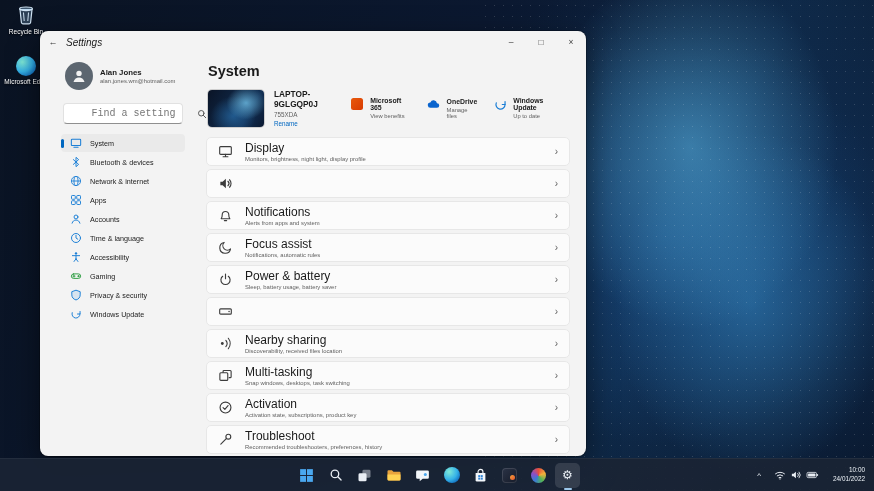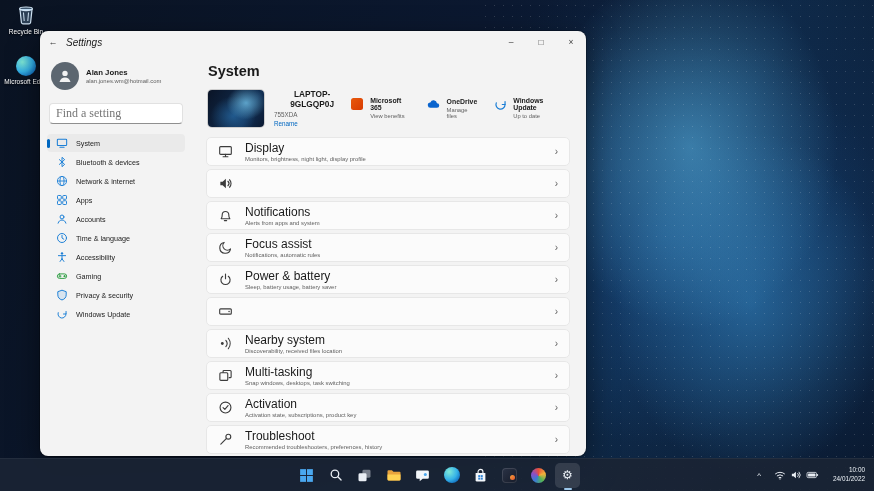--- a/index.html
+++ b/index.html
@@ -31,28 +31,28 @@
     border-radius:8px; box-shadow:0 10px 30px rgba(0,0,0,.5), 0 0 0 1px rgba(0,0,0,.25); overflow:hidden;
     display:flex; flex-direction:column; }
   .titlebar { height:22px; display:flex; align-items:center; flex:0 0 auto; }
   .back-btn { width:26px; text-align:center; font-size:9px; color:#333; cursor:pointer; }
   .win-title { font-size:10px; color:#1a1a1a;font-style:italic; }
   .caption { margin-left:auto; display:flex; height:100%; }
   .cap-btn { width:30px; display:flex; align-items:center; justify-content:center; font-size:8.5px; color:#444; }
   .win-body { flex:1; display:flex; min-height:0; }
 
   
-  .sidebar { width:152px; padding:4px 7px 0 7px; flex:0 0 auto; }
+  .sidebar { width:152px; padding:4px 7px 0 21px; flex:0 0 auto; }
   .profile { display:flex; align-items:center; gap:7px; padding:5px 4px; }
   .avatar { width:28px; height:28px; border-radius:50%; background:#5c6670; display:flex; align-items:center; justify-content:center; flex:0 0 auto; }
   .p-name { font-size:7.8px; font-weight:bold; color:#1a1a1a; }
   .p-email { font-size:5.9px; color:#5f5f5f; margin-top:1.5px; }
   .searchbox { margin:8px 2px 10px 2px; height:21px; background:#fff; border:1px solid #e1e1e1; border-bottom:1px solid #8f8f8f;
     border-radius:4px; display:flex; align-items:center; padding:0 6px; }
-  .searchbox input { border:0; outline:0; flex:1; font-size:12px; color:#333; font-family:Liberation Serif, serif; background:transparent; }
+  .searchbox input { border:0; outline:0; flex:1; font-size:10px; color:#333; font-family:Liberation Mono, monospace; background:transparent;text-align:center; }
   .searchbox input::placeholder { color:#767676; }
   .nav-item { position:relative; height:18px; display:flex; align-items:center; gap:8px; padding:0 9px; border-radius:4px;
     font-size:7.2px; color:#1b1b1b; margin-bottom:1px; cursor:pointer; }
   .nav-item.selected { background:#eaeaea; }
   .nav-item.selected::before { content:""; position:absolute; left:0; top:4.5px; bottom:4.5px; width:2.5px; border-radius:2px; background:#0067c0; }
   .nicon { width:12px; height:12px; display:flex; align-items:center; justify-content:center; flex:0 0 auto; }
 
   
   .main { flex:1; padding:6px 16px 0 14px; min-width:0; }
   .page-title { font-size:14.5px; font-weight:bold; color:#1a1a1a; margin:4px 0 10px 2px; }
@@ -248,21 +248,21 @@
           <span>Windows Update</span>
         </div>
       </div>
 
       <div class="main">
         <div class="page-title">System</div>
 
         <div class="device-row">
           <span class="device-thumb"></span>
           <span>
-            <span class="device-name" style="display:block;text-align:center;">LAPTOP-9GLGQP0J</span>
+            <span class="device-name" style="display:block;">LAPTOP-9GLGQP0J</span>
             <span class="device-model" style="display:block;">755XDA</span>
             <span class="device-rename" style="display:block;">Rename</span>
           </span>
 
           <span class="status-cards">
             <span class="scard">
               <span class="sicon">
                   <span class="m365-badge"></span>
                 </span>
               <span>
@@ -374,21 +374,21 @@
           </div>
 
           <div class="row">
             <span class="ricon">
                 <svg width="15" height="15" viewBox="0 0 16 16" fill="none" stroke="#3c3c3c" stroke-width="1.2" stroke-linecap="round">
                   <circle cx="4.6" cy="8" r="1.5" fill="#3c3c3c" stroke="none"></circle>
                   <path d="M8.4 4.6a5.4 5.4 0 010 6.8M11 2.4a9 9 0 010 11.2"></path>
                 </svg>
               </span>
             <span>
-                <span class="rtitle">Nearby system</span>
+                <span class="rtitle">Nearby sharing</span>
                 <span class="rsub">Discoverability, received files location</span>
               </span>
             <span class="rchev">›</span>
           </div>
 
           <div class="row">
             <span class="ricon">
                 <svg width="15" height="15" viewBox="0 0 16 16" fill="none" stroke="#3c3c3c" stroke-width="1.2" stroke-linejoin="round">
                   <rect x="2" y="5" width="8.4" height="8.2" rx="1"></rect>
                   <path d="M5.4 5V3.6a1 1 0 011-1H13a1 1 0 011 1v5.6a1 1 0 01-1 1h-1.6"></path>

